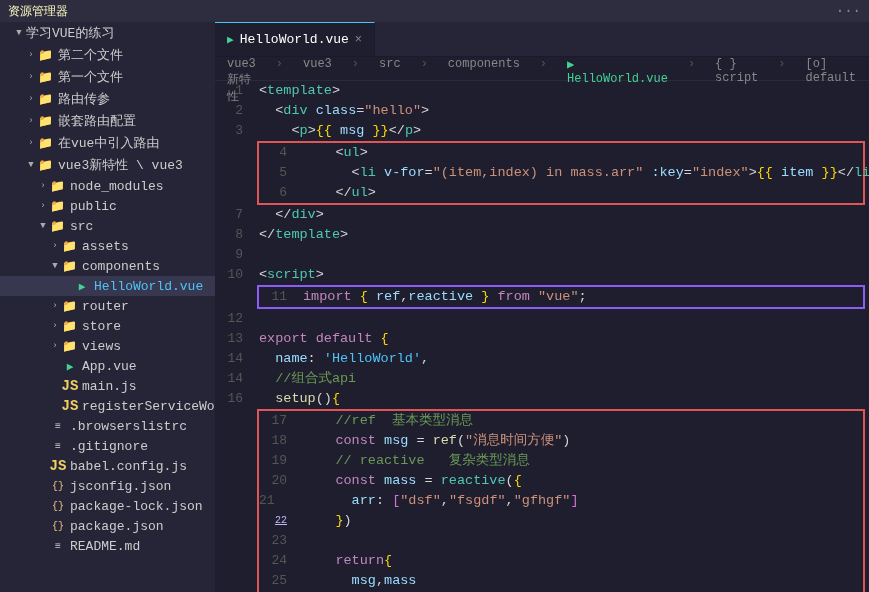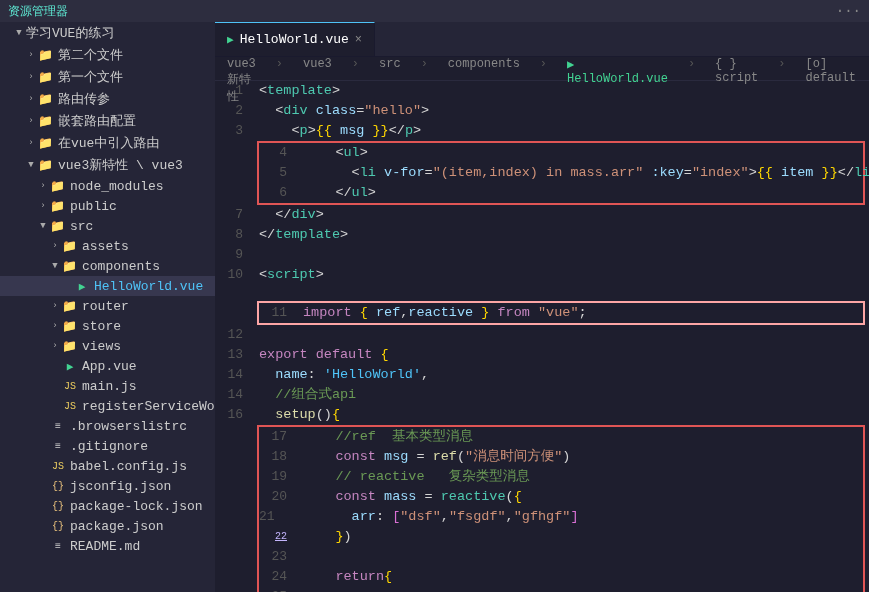--- a/index.html
+++ b/index.html
@@ -19,21 +19,21 @@
       background: #2d2d3f;
       display: flex;
       align-items: center;
       padding: 0 8px;
       font-size: 12px;
       color: #ccc;
       flex-shrink: 0;
     }
     .title-bar-text {
       font-size: 12px;
-      color: #5eead4;
+      color: #fef9c3;
     }
     .title-bar-dots {
       margin-left: auto;
       color: #888;
       font-size: 14px;
       cursor: pointer;
     }
 
     
     .main-layout {
@@ -82,21 +82,21 @@
       height: 16px;
       margin-right: 4px;
       display: inline-flex;
       align-items: center;
       justify-content: center;
       font-size: 12px;
       flex-shrink: 0;
     }
     .icon-vue { color: #42d392; font-weight: bold; font-size: 11px; }
     .icon-folder { color: #e8b45a; }
-    .icon-js { color: #f0d060; font-size: 10px; font-weight: normal; }
+    .icon-js { color: #f0d060; font-size: 14px; font-weight: bold; }
     .icon-json { color: #e8c07c; font-size: 10px; }
     .icon-dot { color: #ccc; font-size: 10px; }
     .tree-label { font-size: 13px; color: #ccc; }
     .tree-label.blue-label { color: #4fc3f7; }
 
     
     .editor-area {
       flex: 1;
       display: flex;
       flex-direction: column;
@@ -462,21 +462,21 @@
         <div class="code-line">
           <span class="line-number">9</span>
           <span class="line-content"> </span>
         </div>
 
         <div class="code-line">
           <span class="line-number">10</span>
           <span class="line-content"><span class="op">&lt;</span><span class="tag">script</span><span class="op">&gt;</span></span>
         </div>
 
-        <div style="position:relative; border: 2px solid #fca5a5; margin-left: 42px; margin-right: 4px; margin-top: 16px;">
+        <div style="position:relative; border: 2px solid #8b5cf6; margin-left: 42px; margin-right: 4px;">
           <div class="code-line">
             <span class="line-number" style="width:40px;text-align:right;padding-right:12px;color:#555;font-size:13px;flex-shrink:0;">11</span>
             <span class="line-content"><span class="kw">import</span> <span class="brack">{</span> <span class="prop">ref</span><span class="white">,</span><span class="prop">reactive</span> <span class="brack">}</span> <span class="kw">from</span> <span class="str">"vue"</span><span class="white">;</span></span>
           </div>
         </div>
 
         <div class="code-line">
           <span class="line-number">12</span>
           <span class="line-content"> </span>
         </div>

